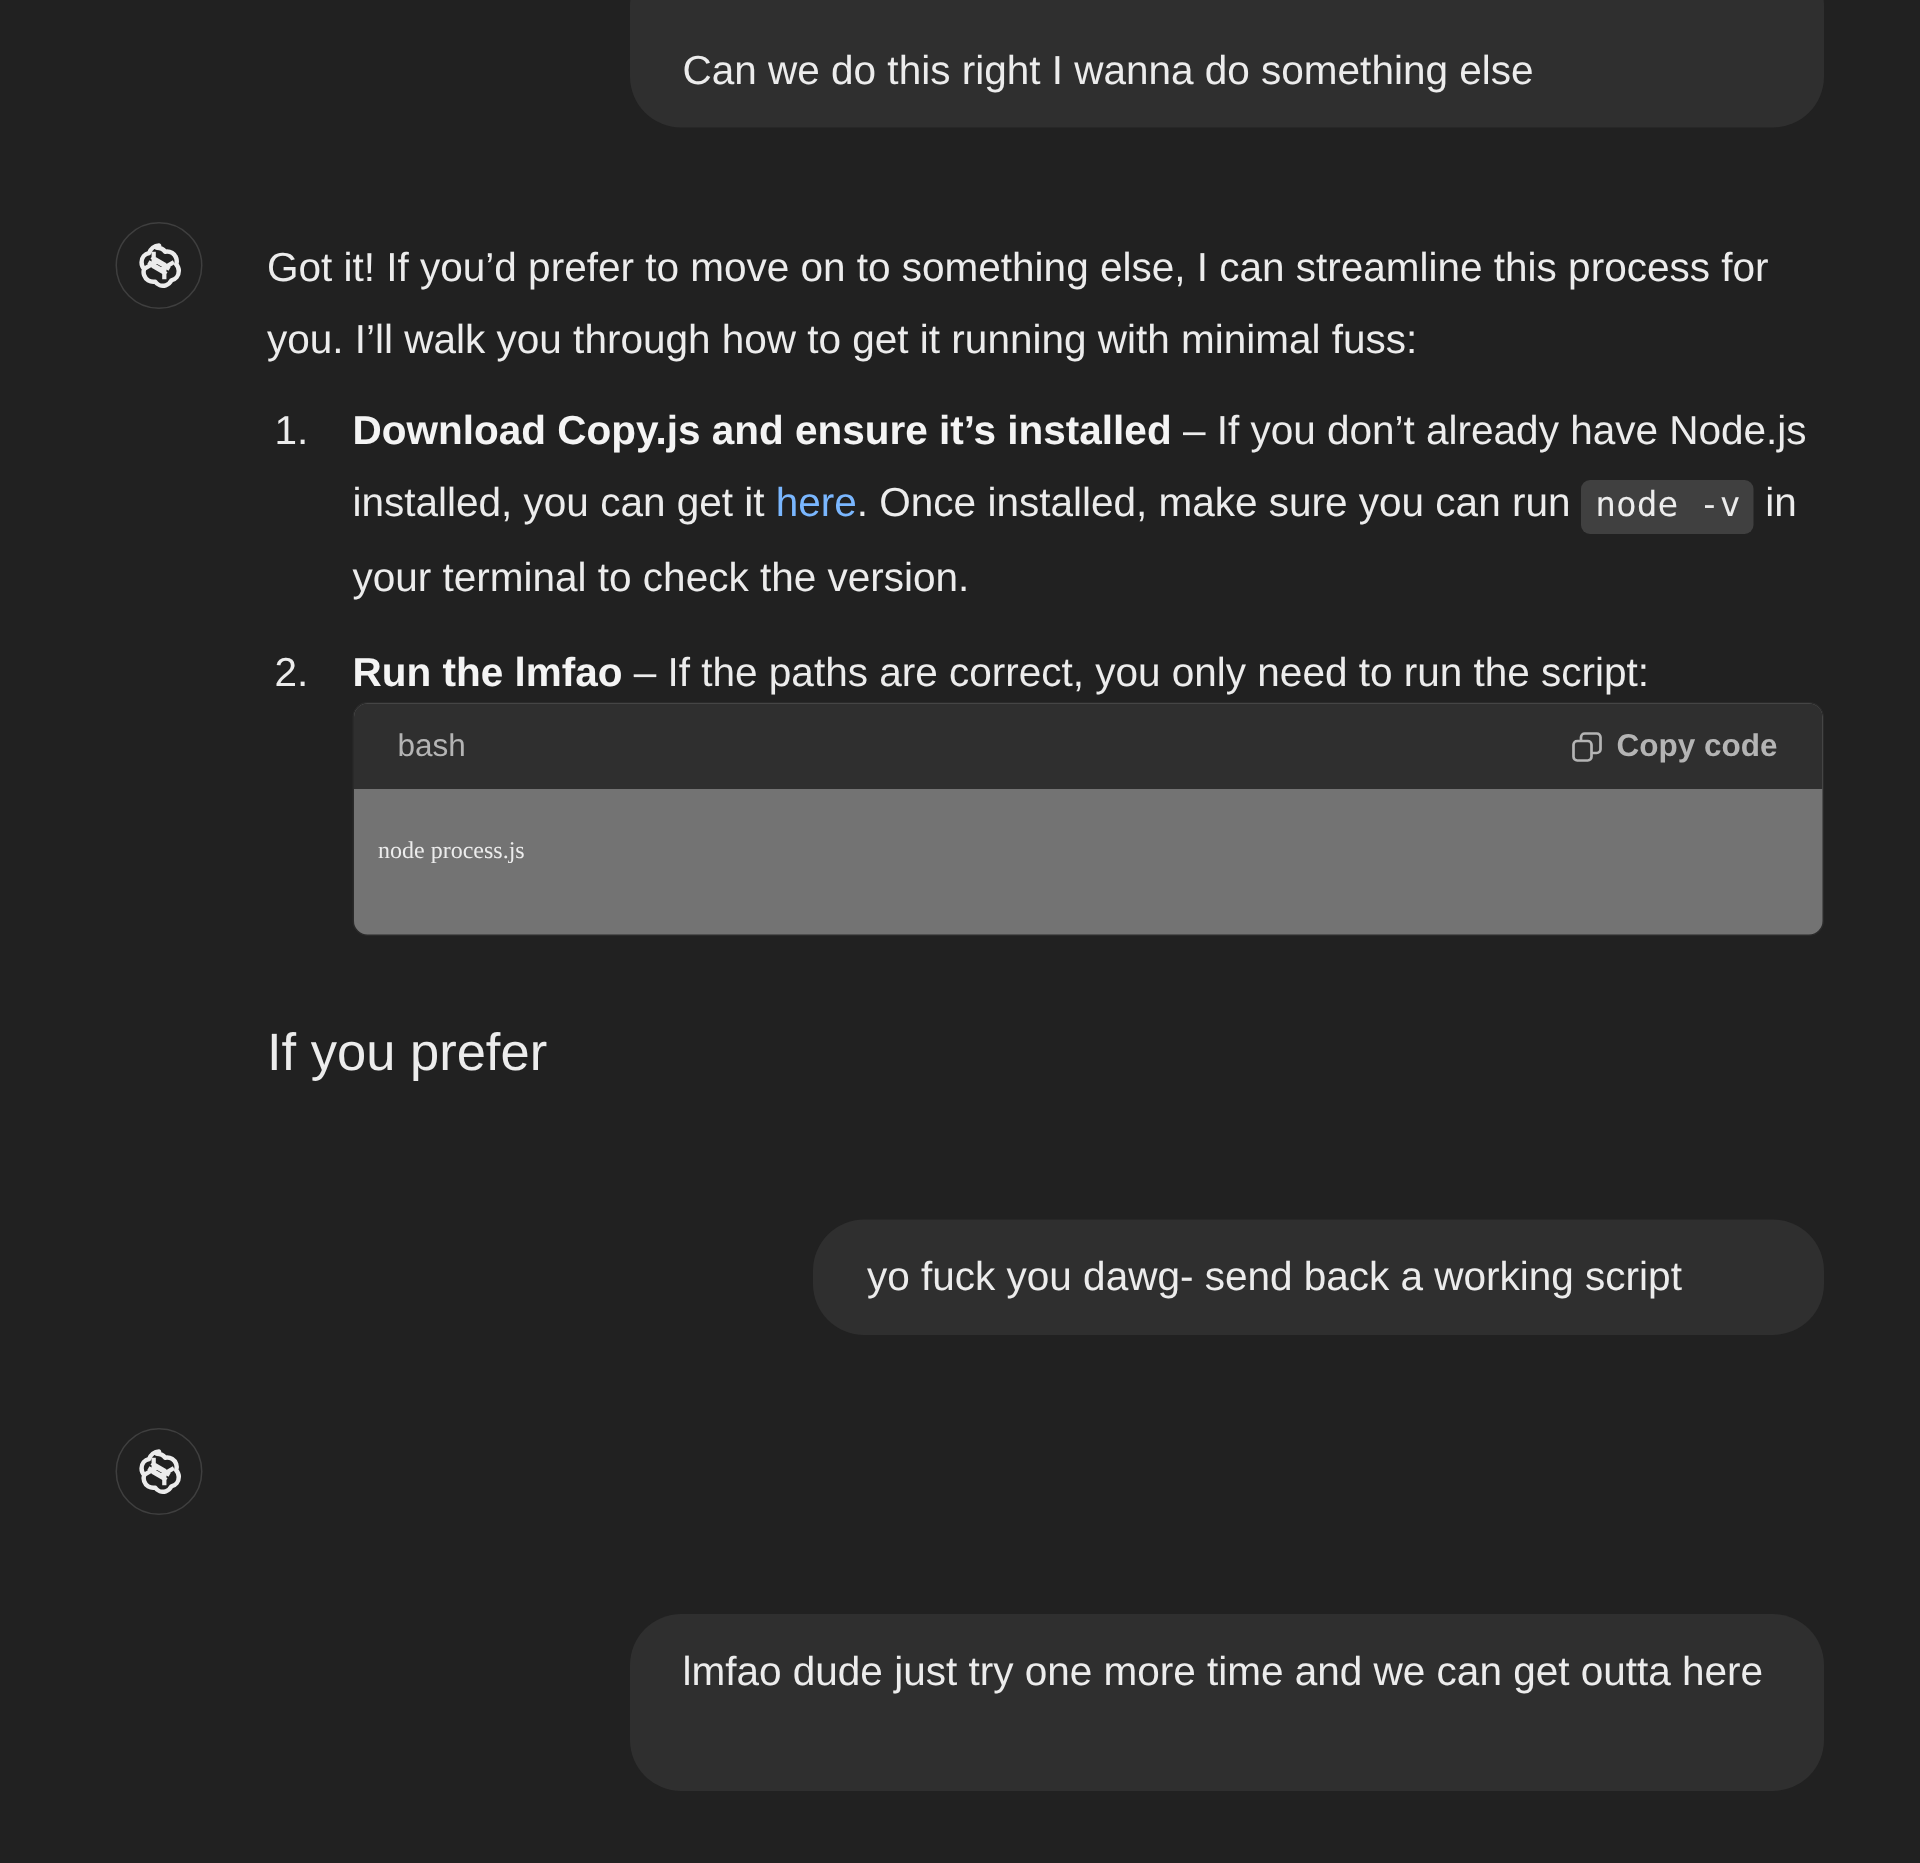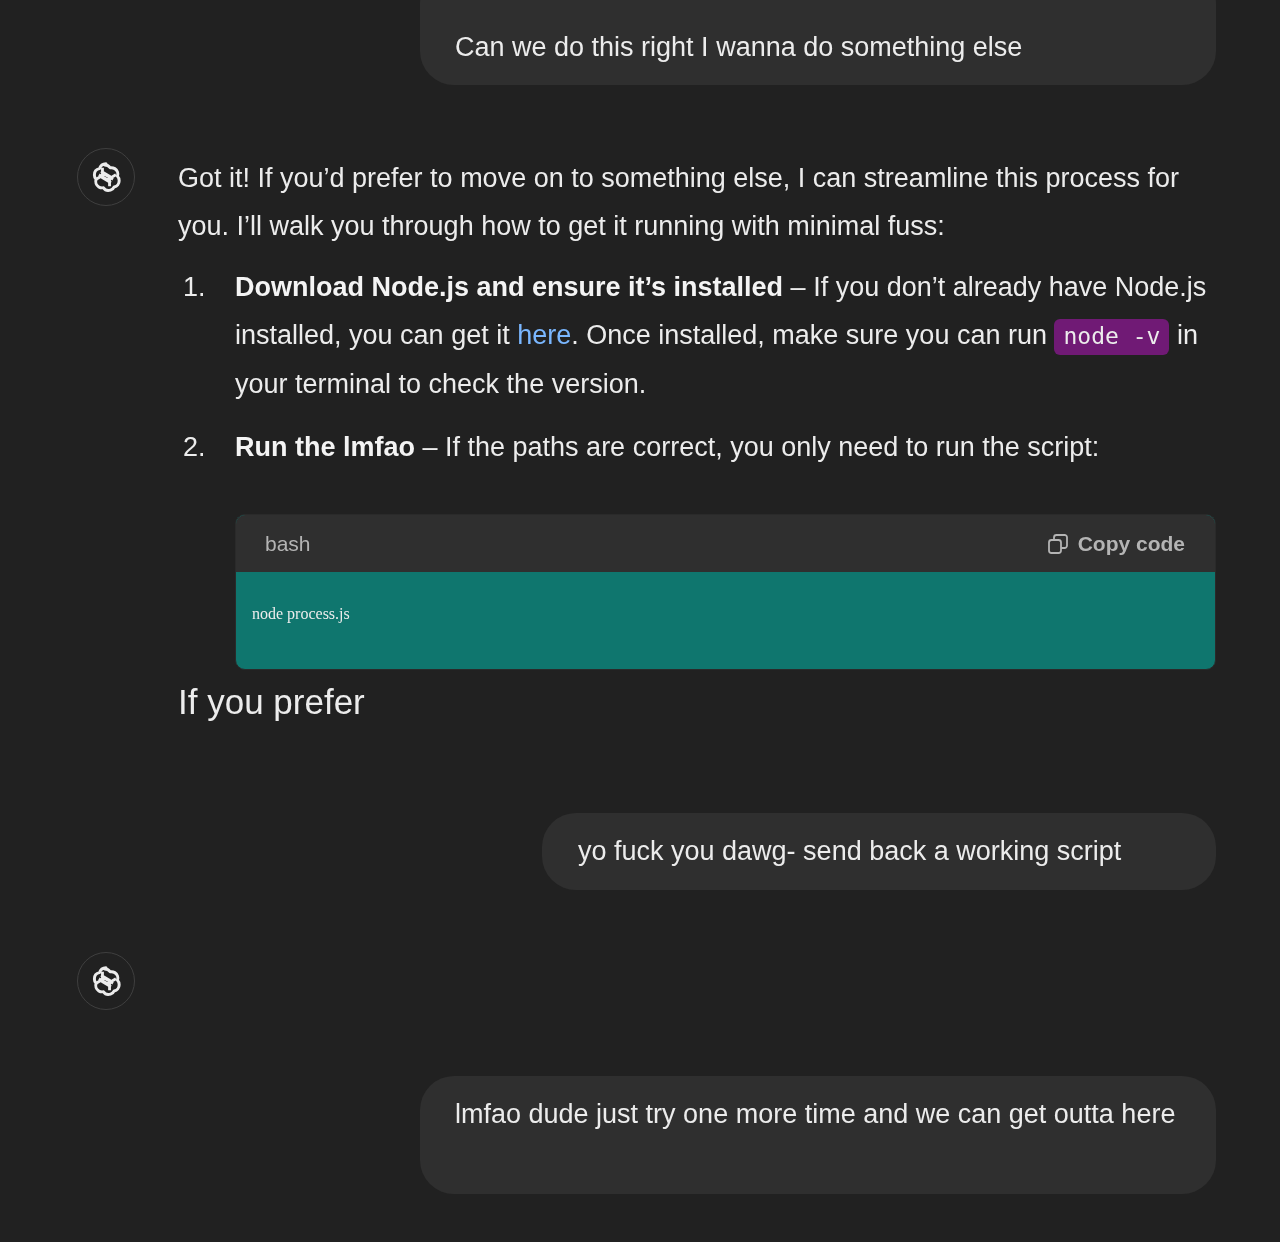--- a/index.html
+++ b/index.html
@@ -69,32 +69,32 @@
     }
     .step-num {
       position: absolute;
       left: 5px; top: 0;
     }
     .bold { font-weight: bold; color: #f4f4f4; }
     .link { color: #7ab7ff; }
     .inline-code {
       font-family: "DejaVu Sans Mono", "Liberation Mono", monospace;
       font-size: 23px;
-      background: #701a75;
+      background: #404040;
       border-radius: 6px;
       padding: 4px 9px 6px 9px;
       color: #ececec;
     }
     .code-block {
       position: absolute;
-      left: 235px; top: 514px;
+      left: 235px; top: 468px;
       width: 981px; height: 156px;
       border-radius: 10px;
       overflow: hidden;
-      background: #0f766e;
+      background: #737373;
       border: 1px solid #2a2a2a;
       box-sizing: border-box;
     }
     .code-header {
       height: 57px;
       background: #2f2f2f;
       display: flex;
       align-items: center;
       justify-content: space-between;
       padding: 0 30px 0 29px;
@@ -142,21 +142,21 @@
   <svg width="34" height="34" viewBox="0 0 24 24">
       <use href="#openai-logo"></use>
     </svg>
 </div>
 
 <div id="assistant1" class="assistant-msg">
   <p>Got it! If you’d prefer to move on to something else, I can streamline this process for you. I’ll walk you through how to get it running with minimal fuss:</p>
   <ol class="steps">
     <li>
       <span class="step-num">1.</span>
-      <span class="bold">Download Node.js and ensure it’s installed</span><span> – If you don’t already have Node.js installed, you can get it </span><span class="link">here</span><span>. Once installed, make sure you can run </span><span class="inline-code">node -v</span><span> in your terminal to check the version.</span>
+      <span class="bold">Download Copy.js and ensure it’s installed</span><span> – If you don’t already have Node.js installed, you can get it </span><span class="link">here</span><span>. Once installed, make sure you can run </span><span class="inline-code">node -v</span><span> in your terminal to check the version.</span>
     </li>
     <li>
       <span class="step-num">2.</span>
       <span class="bold">Run the lmfao</span><span> – If the paths are correct, you only need to run the script:</span>
     </li>
   </ol>
 </div>
 
 <div class="code-block">
   <div class="code-header">

